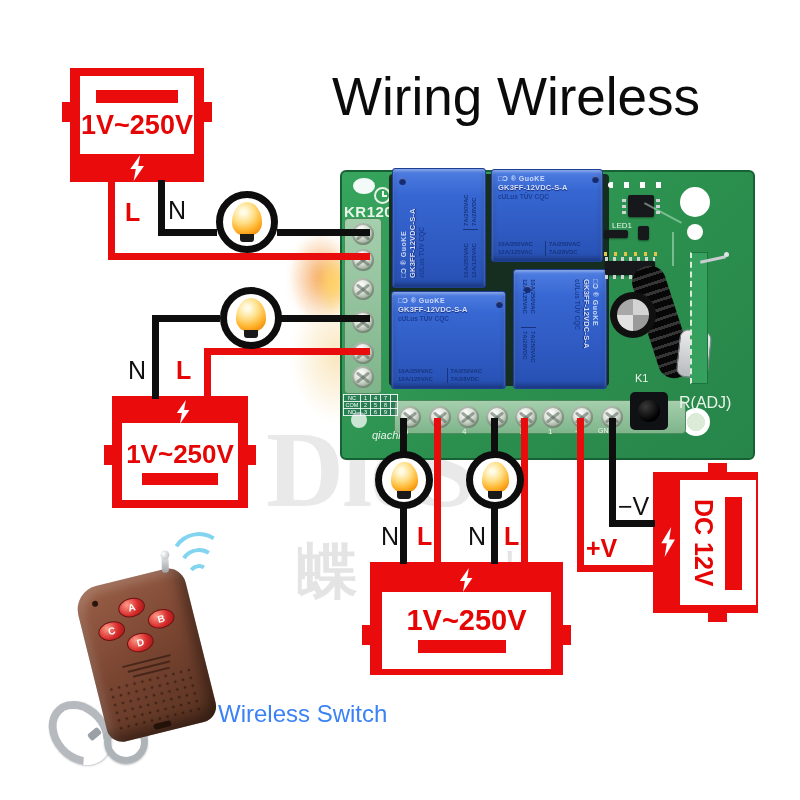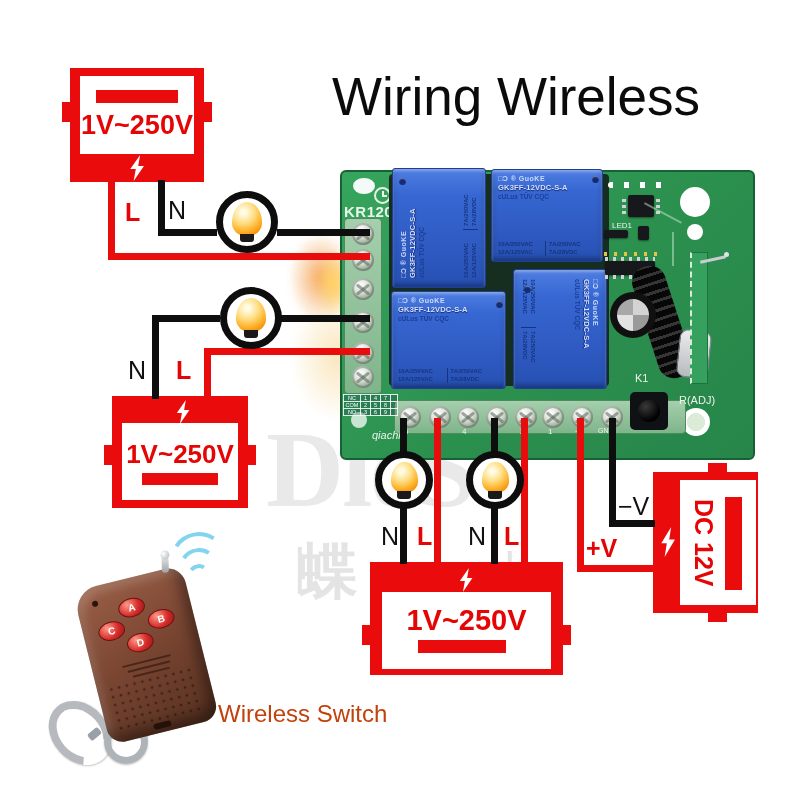--- a/index.html
+++ b/index.html
@@ -95,21 +95,21 @@
   .ridge{position:absolute;height:2px;background:rgba(40,20,12,.6);border-radius:2px;}
   .speckle{position:absolute;left:10px;top:100px;width:90px;height:48px;border-radius:10px;
         background-image:radial-gradient(rgba(25,10,5,.5) 1.2px,transparent 1.7px);background-size:8px 8px;}
   .ant{position:absolute;left:93px;top:-12px;width:7px;height:16px;background:linear-gradient(#e3e3e3,#9fa4a8);
         border-radius:3px;transform:rotate(12deg);}
   .antball{position:absolute;left:94px;top:-18px;width:9px;height:9px;border-radius:50%;
         background:radial-gradient(circle at 35% 30%,#fff,#aeb3b7);}
   .arc{position:absolute;z-index:1;border:4px solid transparent;border-top-color:#82d4ef;border-radius:50%;
        transform:rotate(-12deg);box-sizing:border-box;}
   .metal{position:absolute;z-index:1;}
-  .caption{position:absolute;z-index:1;font-size:24px;color:#c2410c;}
+  .caption{position:absolute;z-index:1;font-size:24px;color:#3b82f6;}
 </style>
 </head>
 <body>
 
 <div class="wm wm-brand" style="left:266px;top:408px;">DieS</div>
 <span class="wm wm-bar" style="left:276px;top:538px;">丨</span>
 <span class="wm wm-cjk" style="left:298px;top:532px;">蝶</span>
 <span class="wm wm-bar" style="left:486px;top:542px;">丨</span>
 <div class="blob" style="left:288px;top:232px;width:66px;height:92px;background:radial-gradient(#f49b45,rgba(244,155,69,0) 70%);opacity:.85;"></div>
 <div class="blob" style="left:292px;top:292px;width:90px;height:128px;background:radial-gradient(#f9e6bd,rgba(249,230,189,0) 72%);"></div>
@@ -307,21 +307,21 @@
   <div class="trace" style="left:300px;top:40px;width:42px;height:2px;transform:rotate(28deg);"></div>
   <div class="trace" style="left:330px;top:60px;width:2px;height:34px;"></div>
   <div class="coil" style="left:303px;top:92px;width:34px;height:116px;transform:rotate(-18deg);"></div>
   <div class="cap" style="left:268px;top:120px;width:46px;height:46px;"></div>
   <div class="xtal" style="left:336px;top:158px;width:30px;height:46px;transform:rotate(6deg);"></div>
   <div style="position:absolute;left:348px;top:80px;width:15px;height:130px;background:#36a15e;border:1px solid #1d7340;border-left:2px dashed #d8ecd8;"></div>
   <div class="metal" style="left:358px;top:86px;width:26px;height:3px;background:#c9ccd0;transform:rotate(-12deg);"></div>
   <div class="metal" style="left:382px;top:80px;width:5px;height:5px;border-radius:50%;background:#dfe2e5;"></div>
   <span class="silk" style="left:293px;top:200px;font-size:11px;">K1</span>
   <div class="kbtn" style="left:288px;top:220px;width:38px;height:38px;"></div>
-  <span class="silk" style="left:337px;top:222px;font-size:11px;">R(ADJ)</span>
+  <span class="silk" style="left:337px;top:222px;font-size:16px;">R(ADJ)</span>
 </div>
 
 <div class="wire r" style="left:108px;top:180px;width:7px;height:80px;"></div>
 <div class="wire r" style="left:108px;top:253px;width:262px;height:7px;"></div>
 <div class="wire k" style="left:158px;top:180px;width:7px;height:56px;"></div>
 <div class="wire k" style="left:158px;top:229px;width:59px;height:7px;"></div>
 <div class="wire k" style="left:277px;top:229px;width:93px;height:7px;"></div>
 
 <div class="wire k" style="left:152px;top:315px;width:68px;height:7px;"></div>
 <div class="wire k" style="left:152px;top:315px;width:7px;height:84px;"></div>

